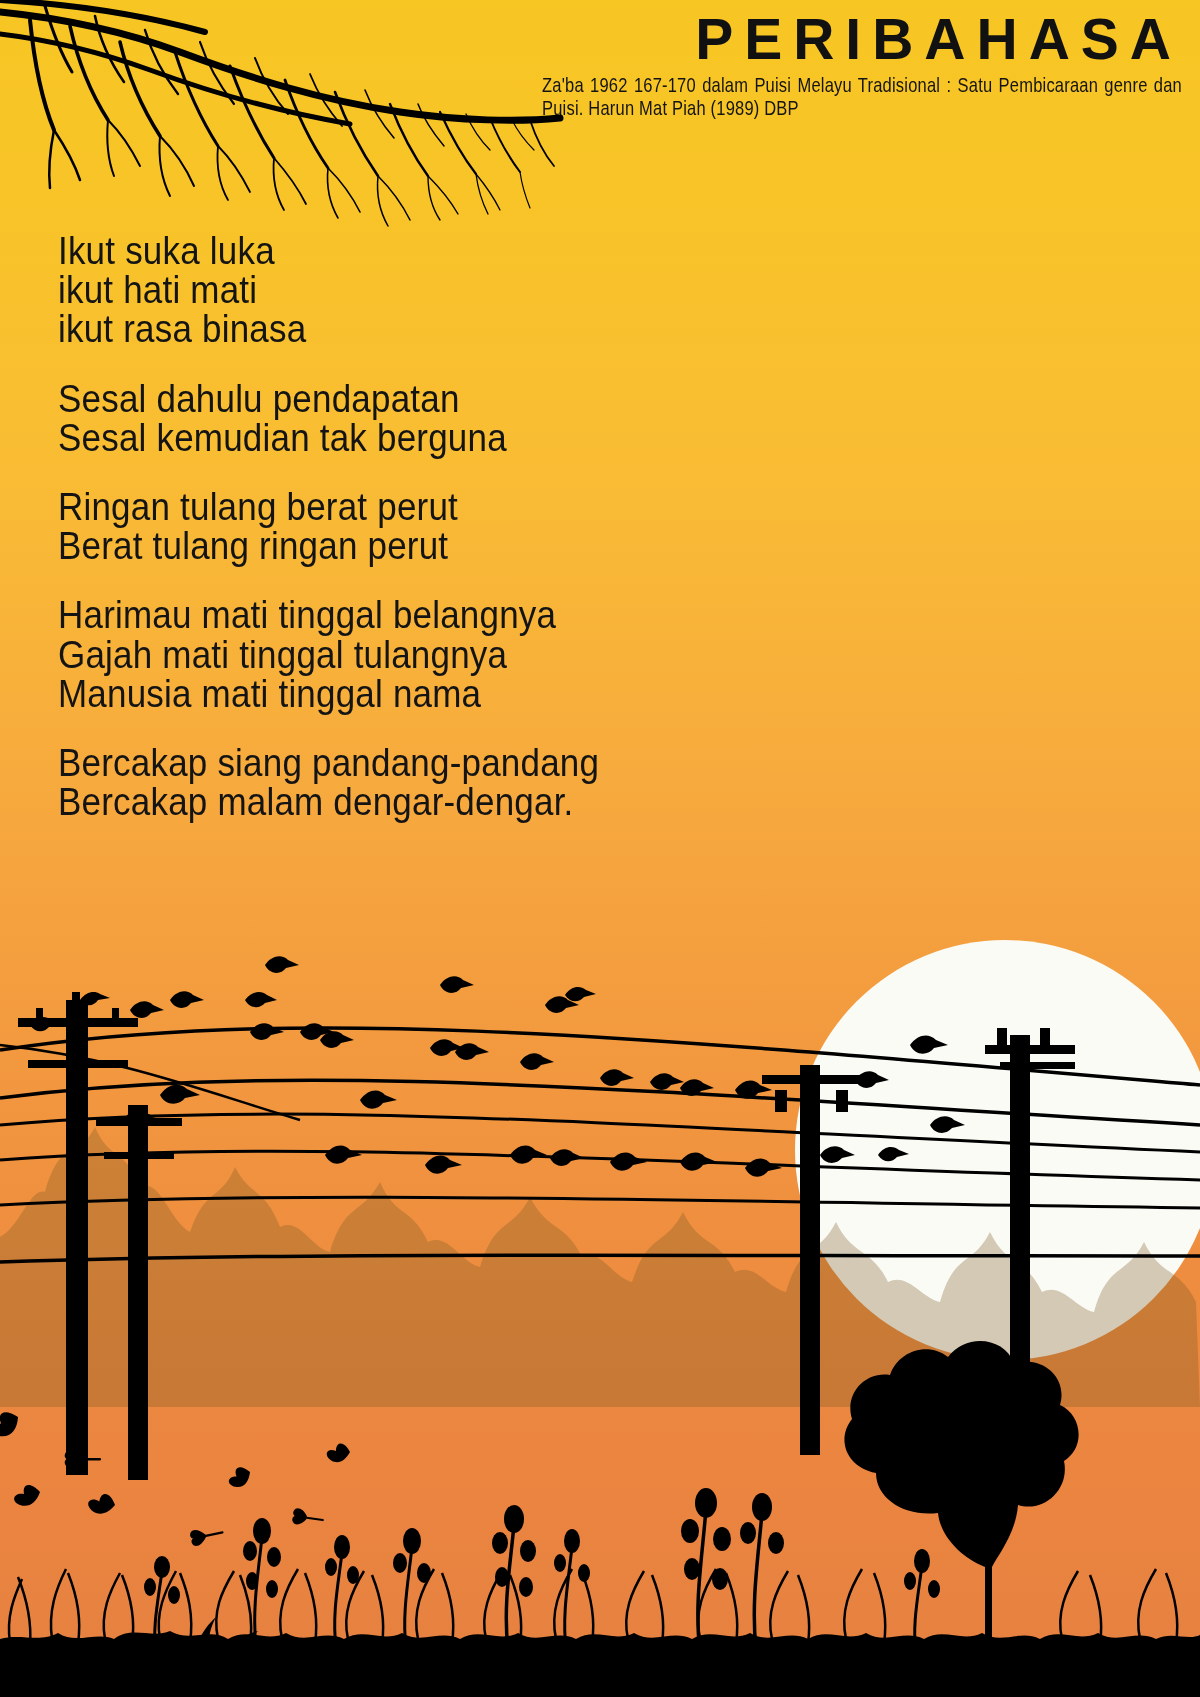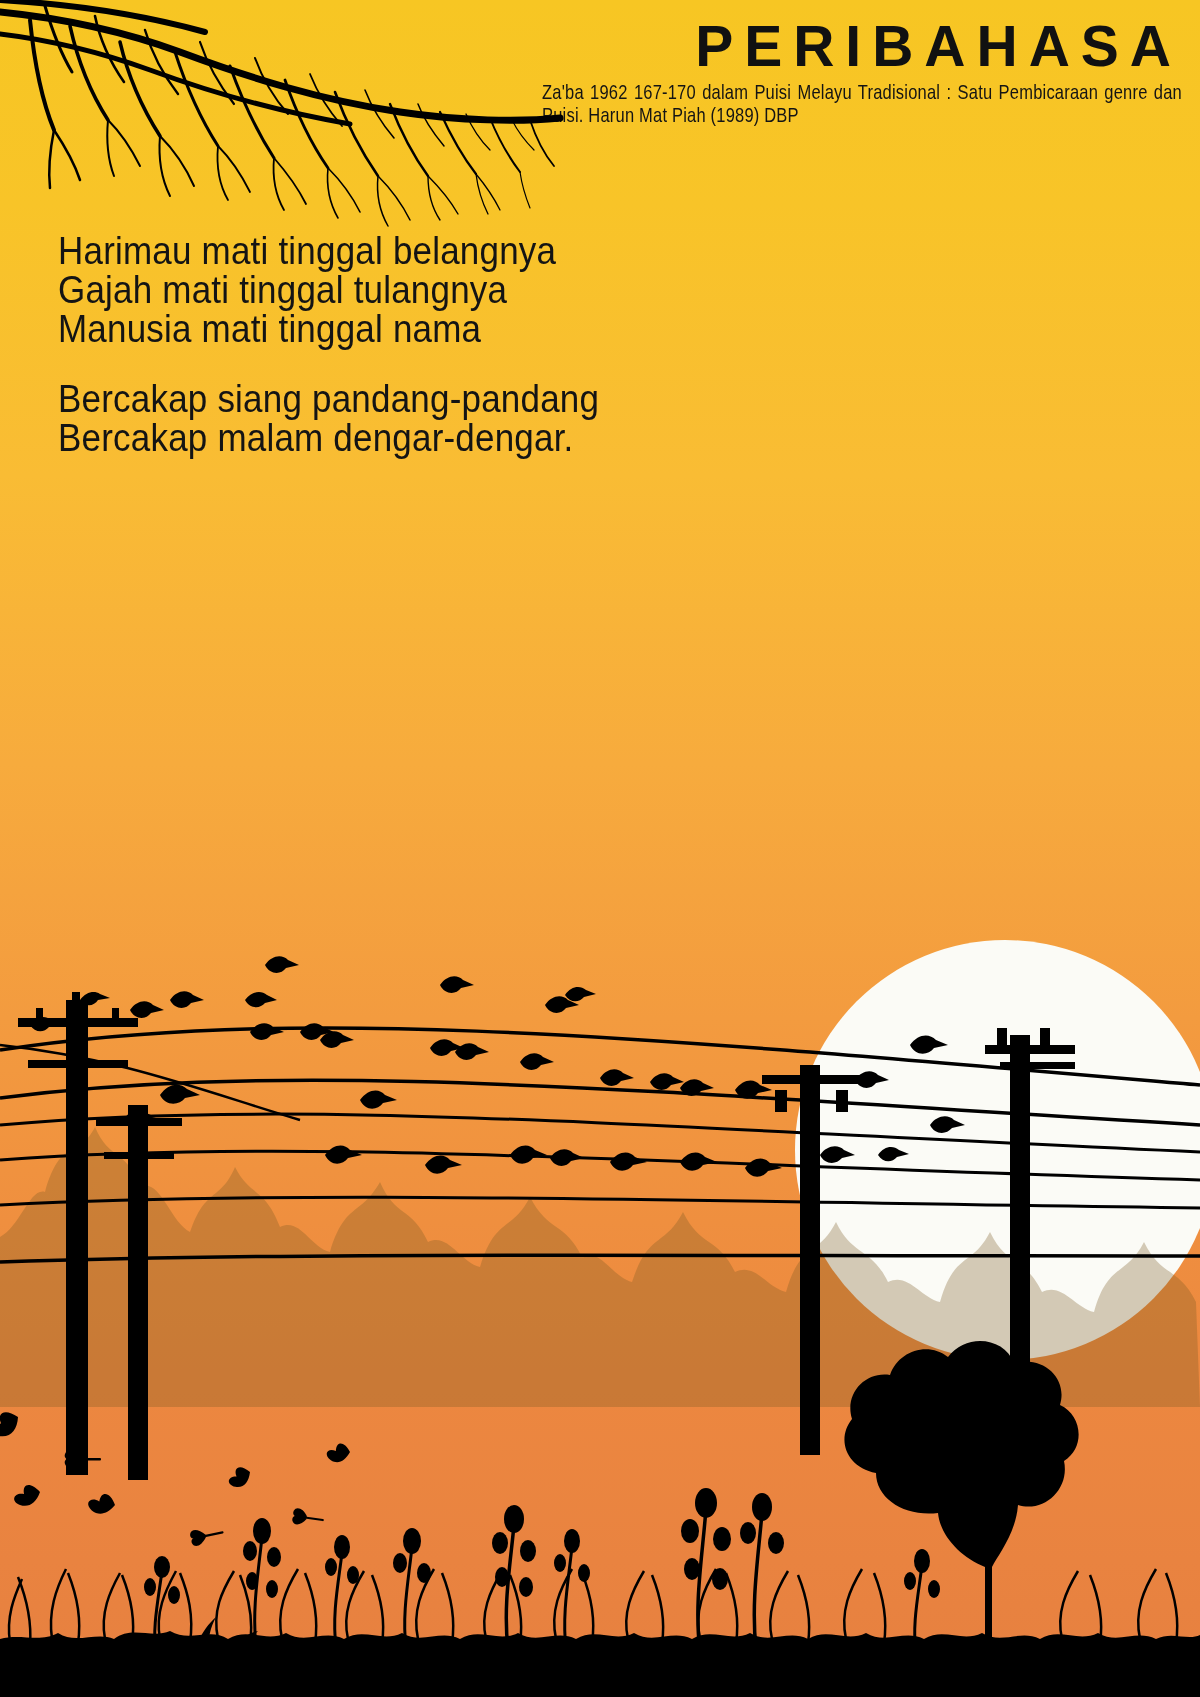--- a/index.html
+++ b/index.html
@@ -42,21 +42,21 @@
     left: 0;
     bottom: 290px;
     width: 100%;
     height: 420px;
     opacity: 0.30;
   }
 
   
   .title-block {
     position: absolute;
-    top: 17px;
+    top: 10px;
     right: 18px;
     width: 640px;
     text-align: right;
     z-index: 8;
   }
   .title {
     font-family: "Liberation Sans", sans-serif;
     font-weight: bold;
     font-size: 57px;
     letter-spacing: 11px;
@@ -145,22 +145,35 @@
     </g>
   </svg>
 
   <div class="title-block">
     <h1 class="title">PERIBAHASA</h1>
     <p class="subtitle">Za'ba 1962 167-170 dalam Puisi Melayu Tradisional : Satu Pembicaraan genre dan Puisi. Harun Mat Piah (1989) DBP</p>
   </div>
 
   <div class="poem">
 
-
-
+    <div class="stanza">
+      <div class="line">Ikut suka luka</div>
+      <div class="line">ikut hati mati</div>
+      <div class="line">ikut rasa binasa</div>
+    </div>
+
+    <div class="stanza">
+      <div class="line">Sesal dahulu pendapatan</div>
+      <div class="line">Sesal kemudian tak berguna</div>
+    </div>
+
+    <div class="stanza">
+      <div class="line">Ringan tulang berat perut</div>
+      <div class="line">Berat tulang ringan perut</div>
+    </div>
 
 
     <div class="stanza">
       <div class="line">Harimau mati tinggal belangnya</div>
       <div class="line">Gajah mati tinggal tulangnya</div>
       <div class="line">Manusia mati tinggal nama</div>
     </div>
 
     <div class="stanza">
       <div class="line">Bercakap siang pandang-pandang</div>

